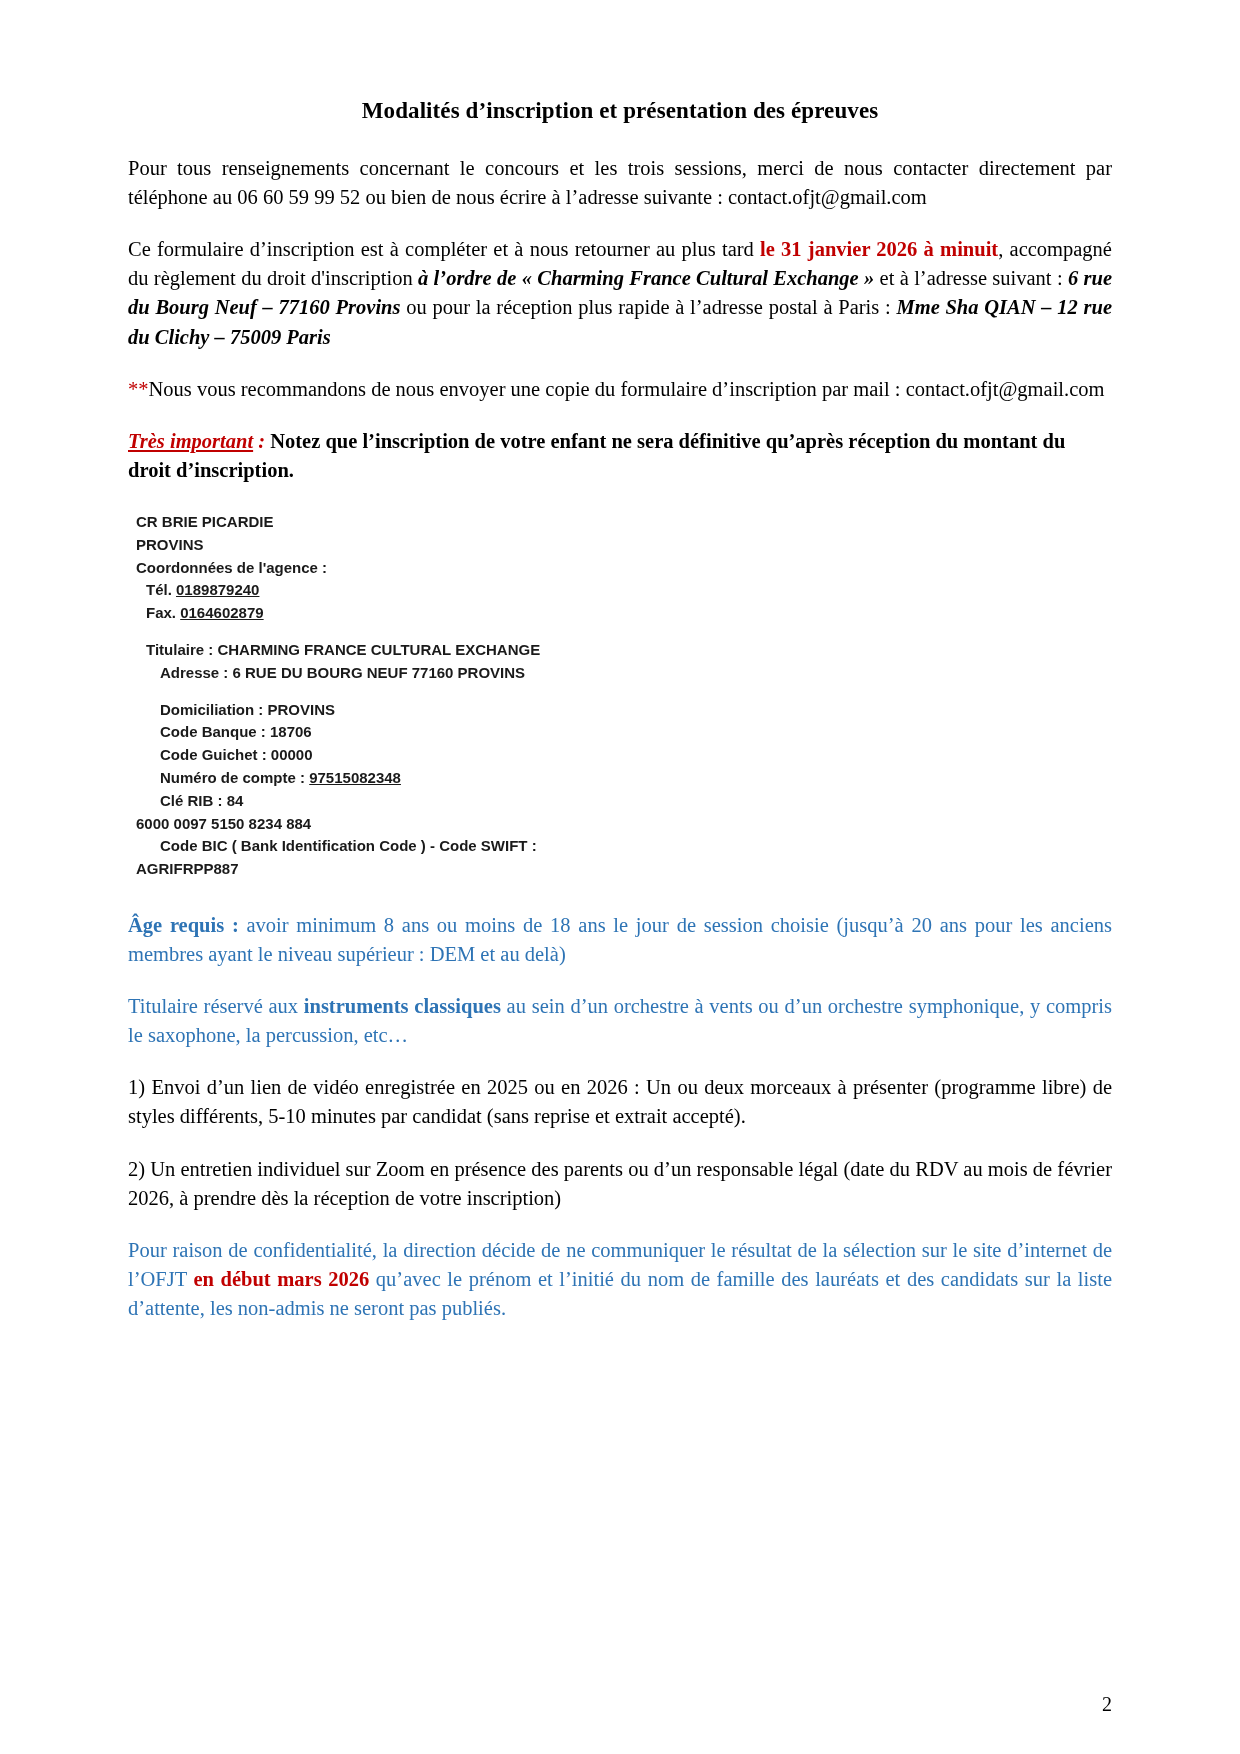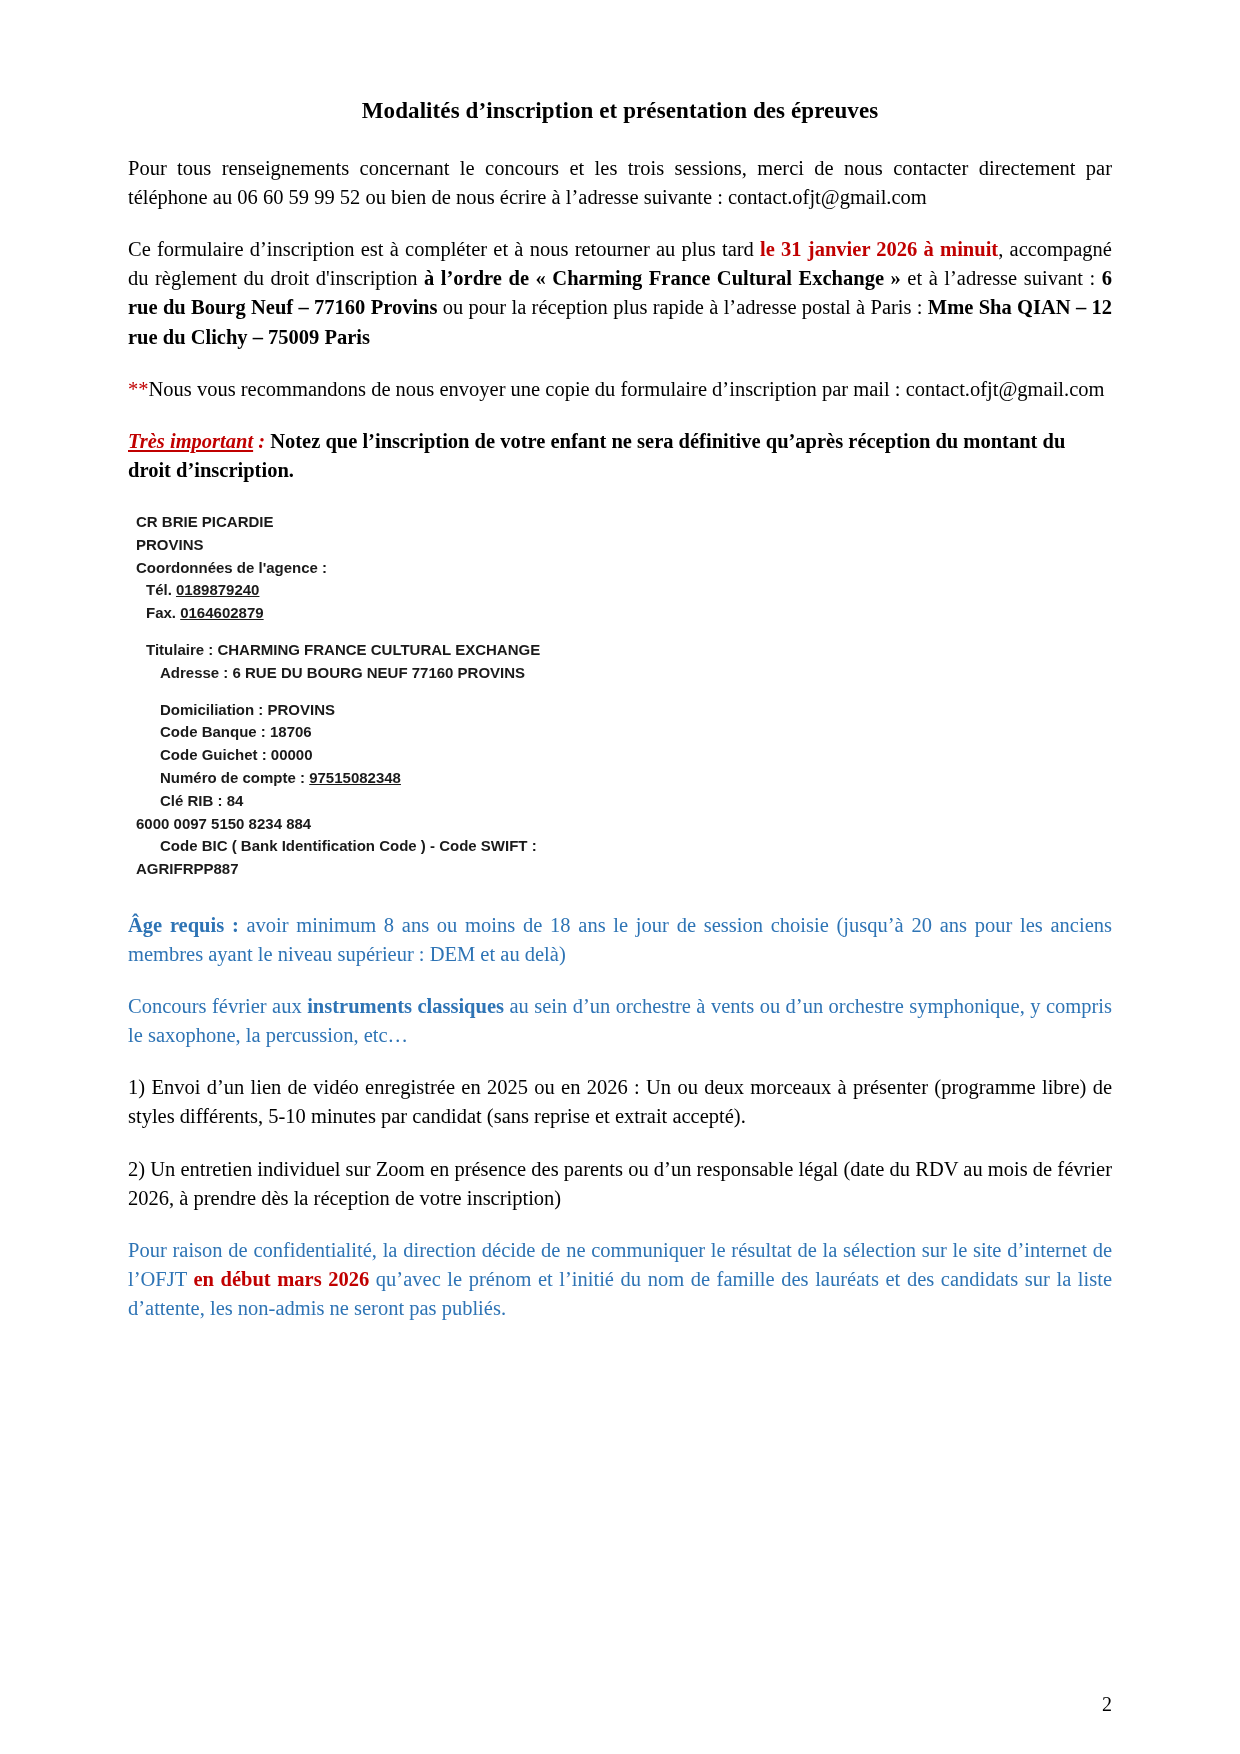--- a/index.html
+++ b/index.html
@@ -31,21 +31,21 @@
   }
   p.para {
     font-size: 20.5px;
     line-height: 1.42;
     text-align: justify;
     margin: 0 0 23px 0;
   }
   .red { color: #c00000; }
   .b { font-weight: bold; }
   .i { font-style: italic; }
-  .bi { font-weight: bold; }
+  .bi { font-weight: bold; font-style: italic; }
   .u { text-decoration: underline; }
   .heading-blue {
     font-size: 20.5px;
     font-weight: bold;
     color: #2e74b5;
     margin: 0 0 23px 0;
     line-height: 1.42;
   }
   .heading-red {
     font-size: 20.5px;
@@ -124,21 +124,21 @@
     <div>6000 0097 5150 8234 884</div>
     <div class="ind2">Code BIC ( Bank Identification Code ) - Code SWIFT :</div>
     <div>AGRIFRPP887</div>
   </div>
 
   <p class="blue-para">
     <span class="b">Âge requis :</span><span> avoir minimum 8 ans ou moins de 18 ans le jour de session choisie (jusqu’à 20 ans pour les anciens membres ayant le niveau supérieur : DEM et au delà)</span>
   </p>
 
   <p class="blue-para">
-    <span>Concours février aux </span><span class="b">instruments classiques</span><span> au sein d’un orchestre à vents ou d’un orchestre symphonique, y compris le saxophone, la percussion, etc…</span>
+    <span>Titulaire réservé aux </span><span class="b">instruments classiques</span><span> au sein d’un orchestre à vents ou d’un orchestre symphonique, y compris le saxophone, la percussion, etc…</span>
   </p>
 
 
   <p class="para">1) Envoi d’un lien de vidéo enregistrée en 2025 ou en 2026 : Un ou deux morceaux à présenter (programme libre) de styles différents, 5-10 minutes par candidat (sans reprise et extrait accepté).</p>
 
   <p class="para">2) Un entretien individuel sur Zoom en présence des parents ou d’un responsable légal (date du RDV au mois de février 2026, à prendre dès la réception de votre inscription)</p>
 
   <p class="blue-para">
     <span>Pour raison de confidentialité, la direction décide de ne communiquer le résultat de la sélection sur le site d’internet de l’OFJT </span><span class="b" style="color:#c00000;">en début mars 2026</span><span> qu’avec le prénom et l’initié du nom de famille des lauréats et des candidats sur la liste d’attente, les non-admis ne seront pas publiés.</span>
   </p>

